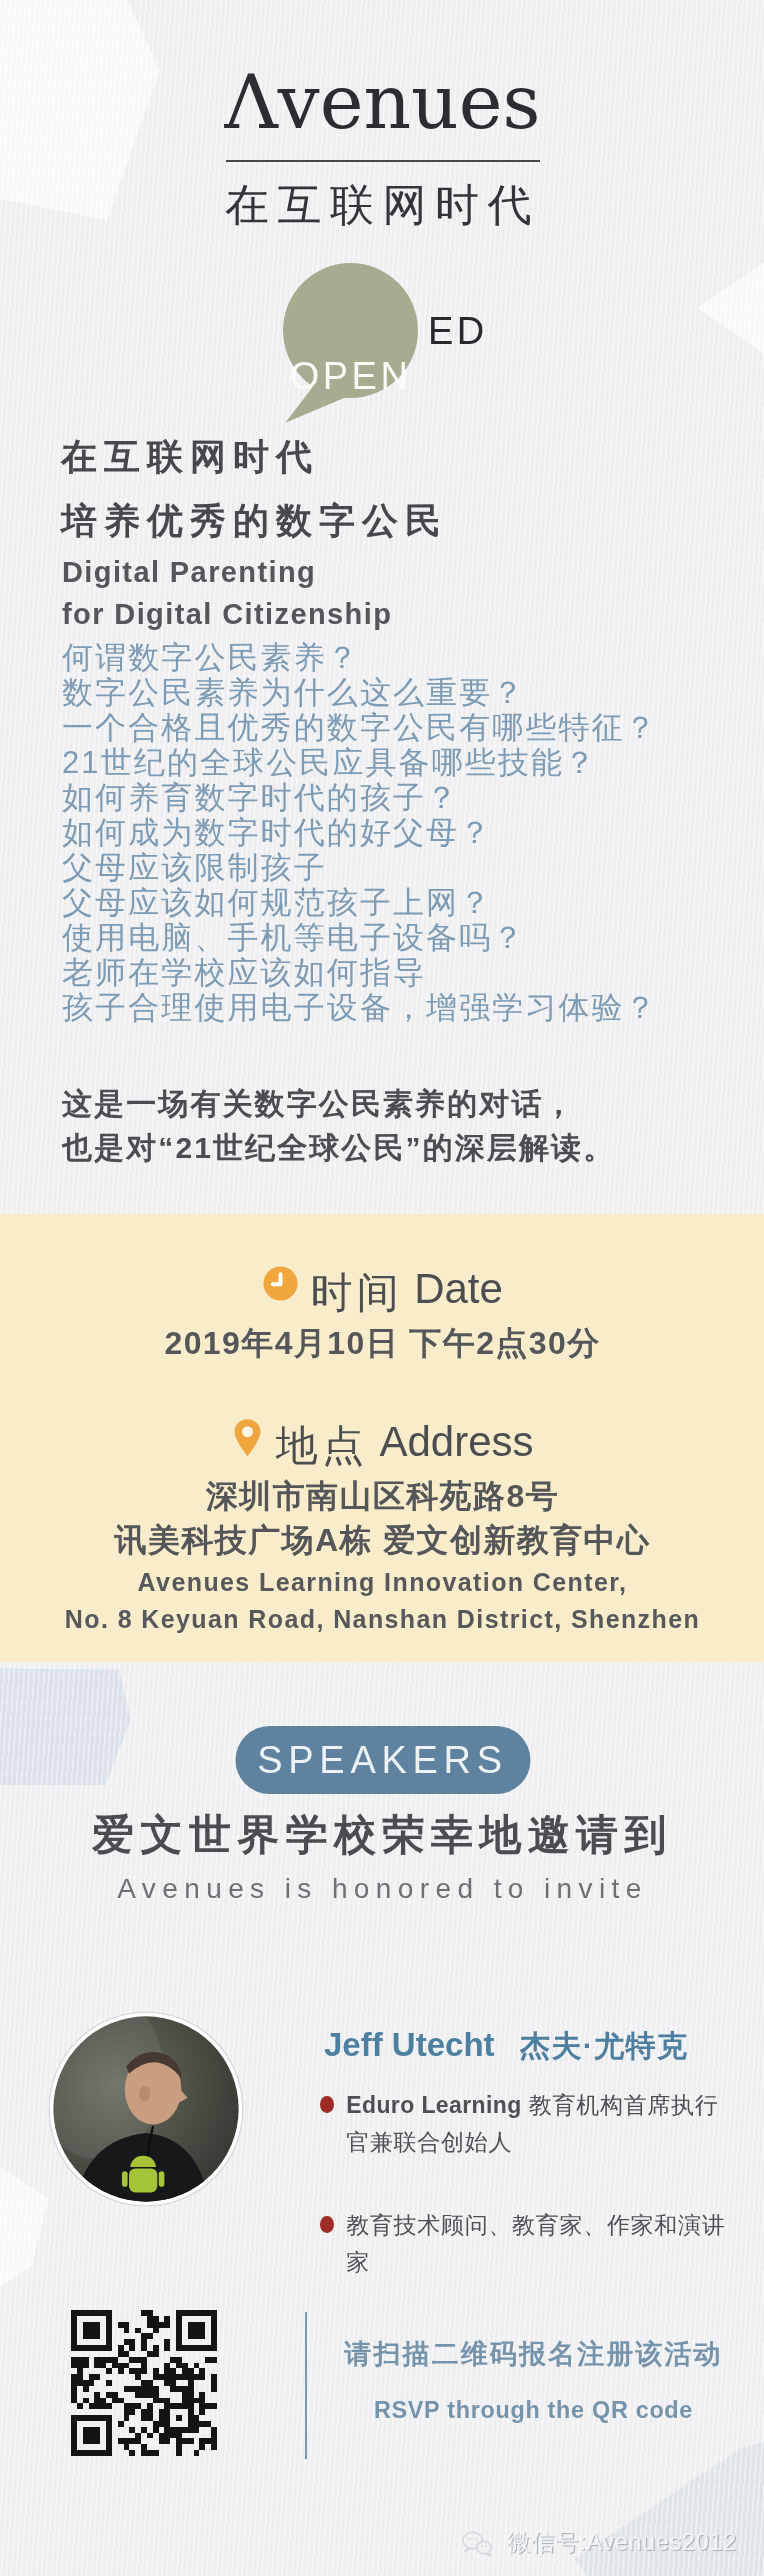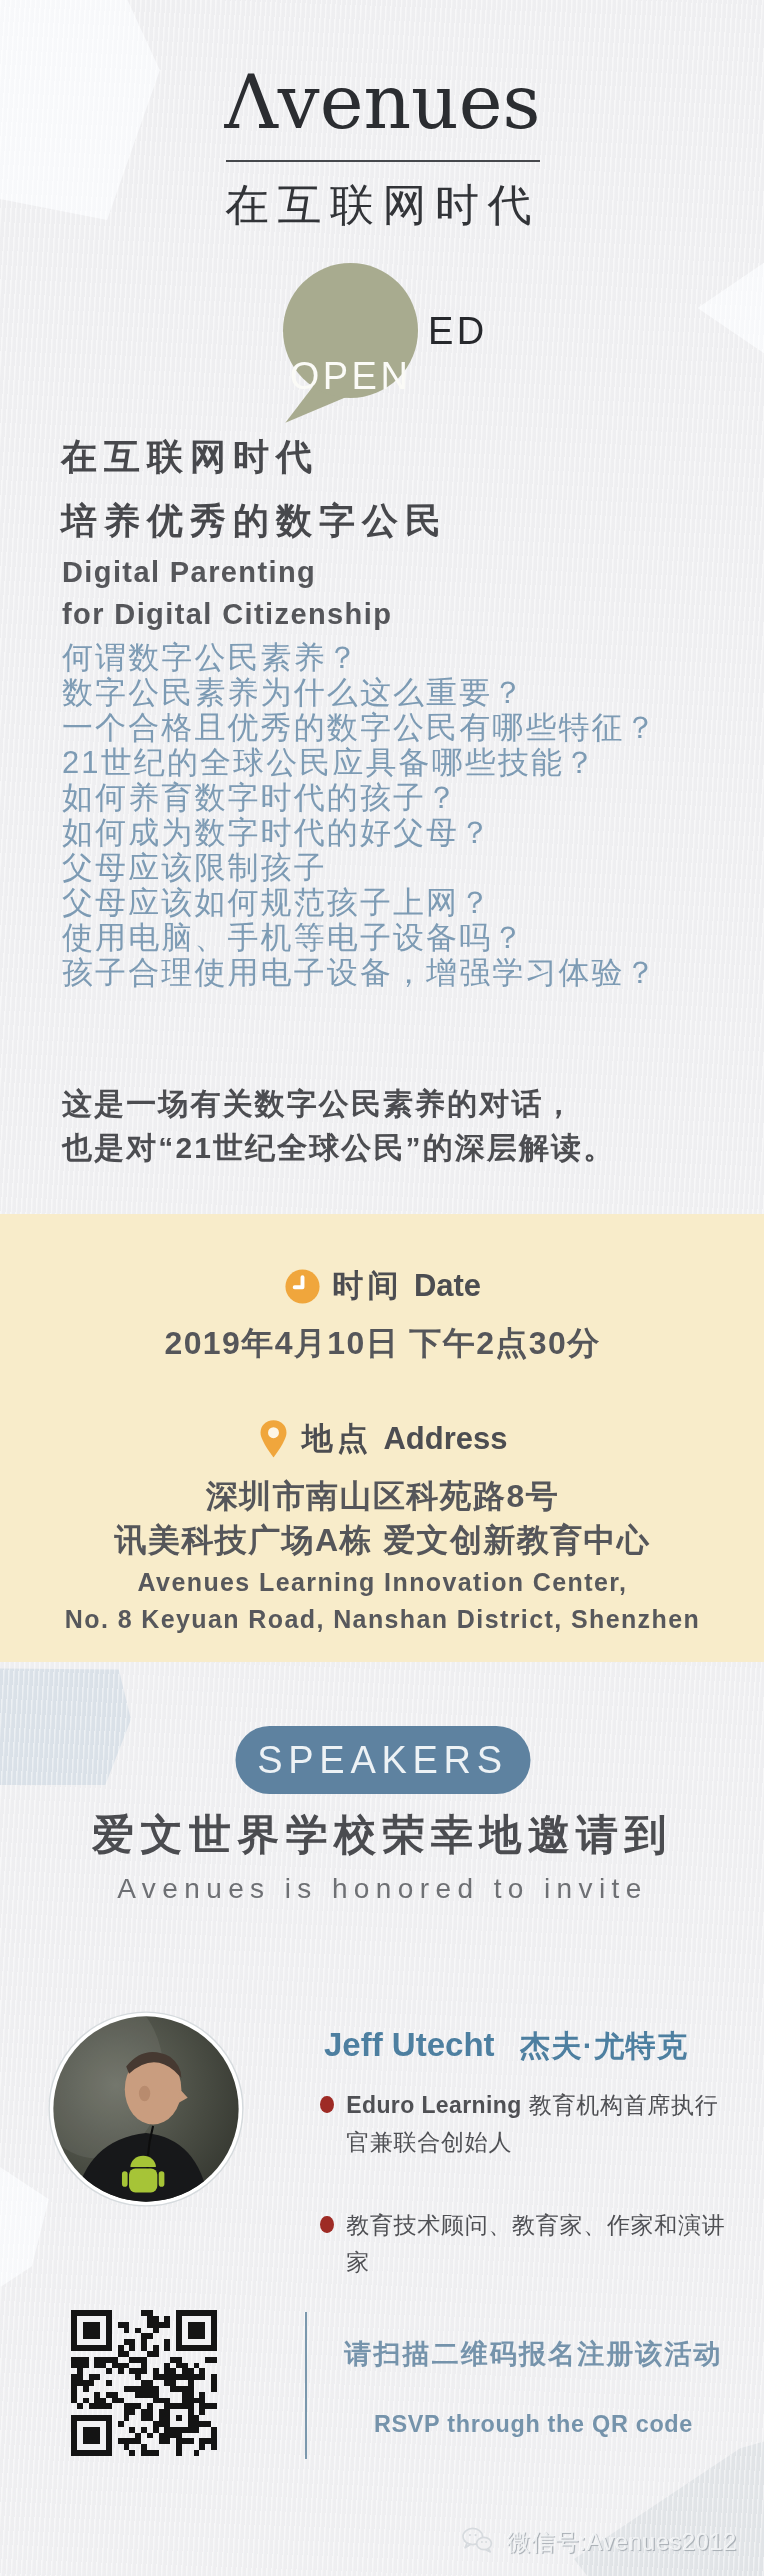--- a/index.html
+++ b/index.html
@@ -43,22 +43,22 @@
 
   
   .title-cn{left:61px;top:425px;font-size:36px;font-weight:700;letter-spacing:7px;color:#47484c;line-height:64px}
   .title-en{left:62px;top:551px;font-size:29px;font-weight:700;letter-spacing:1.4px;color:#55565a;line-height:42px}
 
   .questions{left:62px;top:640px;font-size:31px;letter-spacing:2.1px;color:var(--question-blue);line-height:35px}
   .statement{left:62px;top:1082px;font-size:30px;font-weight:700;letter-spacing:2.1px;color:#4c4d51;line-height:44px}
 
   
   .panel{left:0;top:1214px;width:765px;height:448px;background:var(--panel-cream)}
-  .ev-heading{width:100%;display:flex;justify-content:center;align-items:center;gap:11.3px;
-    font-size:31px;font-weight:700;color:#4c4d51}
+  .ev-heading{width:100%;display:flex;justify-content:center;align-items:flex-start;gap:11.3px;
+    font-size:42px;font-weight:400;color:#4c4d51}
   .ev-heading .cn{letter-spacing:4.2px}
   .ev-cn{font-size:32px;font-weight:600;letter-spacing:1.4px;color:#55565a}
   .ev-en{font-size:25px;font-weight:700;letter-spacing:1.4px;color:#57585c}
 
   
   .badge{top:1726px;left:50%;transform:translateX(-50%);width:295px;height:68px;border-radius:34px;
     background:var(--badge-blue);color:#edf2f5;display:flex;align-items:center;justify-content:center;
     font-size:38px;letter-spacing:5.7px}
   .invite-cn{top:1807px;font-size:42px;font-weight:700;letter-spacing:6.4px;color:#4b4c50}
   .invite-en{top:1873px;font-size:28px;letter-spacing:6.4px;color:#6e7074}
@@ -72,24 +72,24 @@
   .bullet + .bullet{margin-top:46px}
   .dot{flex:0 0 auto;width:13.5px;height:17px;border-radius:50%;background:var(--bullet-red);margin-top:9.2px}
   .bullet-text{font-size:23px;line-height:37px;color:#4f5054;letter-spacing:0.7px}
   .bullet-bold{font-weight:700;letter-spacing:0.4px}
 
   
   .qr{left:71px;top:2310px;width:146px;height:146px}
   .divider{left:305px;top:2312px;width:2.1px;height:147px;background:#7b98ad}
   .rsvp{left:305px;top:2336px;width:457px;text-align:center;color:var(--rsvp-blue)}
   .rsvp-cn{font-size:27px;font-weight:700;letter-spacing:2.1px}
-  .rsvp-en{margin-top:39px;font-size:23.4px;font-weight:700;letter-spacing:0.7px}
-
-  
-  .footer{right:28px;top:2526px;display:flex;align-items:flex-start;gap:13px}
+  .rsvp-en{margin-top:25px;font-size:23.4px;font-weight:700;letter-spacing:0.7px}
+
+  
+  .footer{right:28px;top:2526px;display:flex;align-items:flex-end;gap:13px}
   .footer-label{font-size:23.4px;letter-spacing:0.7px;color:#eef0f2;
     text-shadow:1.1px 1.1px 0.7px #a9afb5,-0.4px -0.4px 0 #ffffff}
 </style>
 </head>
 <body>
 
 <div id="poster">
 
   <div class="deco deco-topleft"></div>
   <div class="deco deco-right-ed"></div>
@@ -119,20 +119,21 @@
   <div class="abs questions">
     <div>何谓数字公民素养？</div>
     <div>数字公民素养为什么这么重要？</div>
     <div>一个合格且优秀的数字公民有哪些特征？</div>
     <div>21世纪的全球公民应具备哪些技能？</div>
     <div>如何养育数字时代的孩子？</div>
     <div>如何成为数字时代的好父母？</div>
     <div>父母应该限制孩子</div>
     <div>父母应该如何规范孩子上网？</div>
     <div>使用电脑、手机等电子设备吗？</div>
+    <div>老师在学校应该如何指导</div>
     <div>孩子合理使用电子设备，增强学习体验？</div>
   </div>
 
   <div class="abs statement">
     <div>这是一场有关数字公民素养的对话，</div>
     <div>也是对“21世纪全球公民”的深层解读。</div>
   </div>
 
   <div class="abs panel"></div>
 

